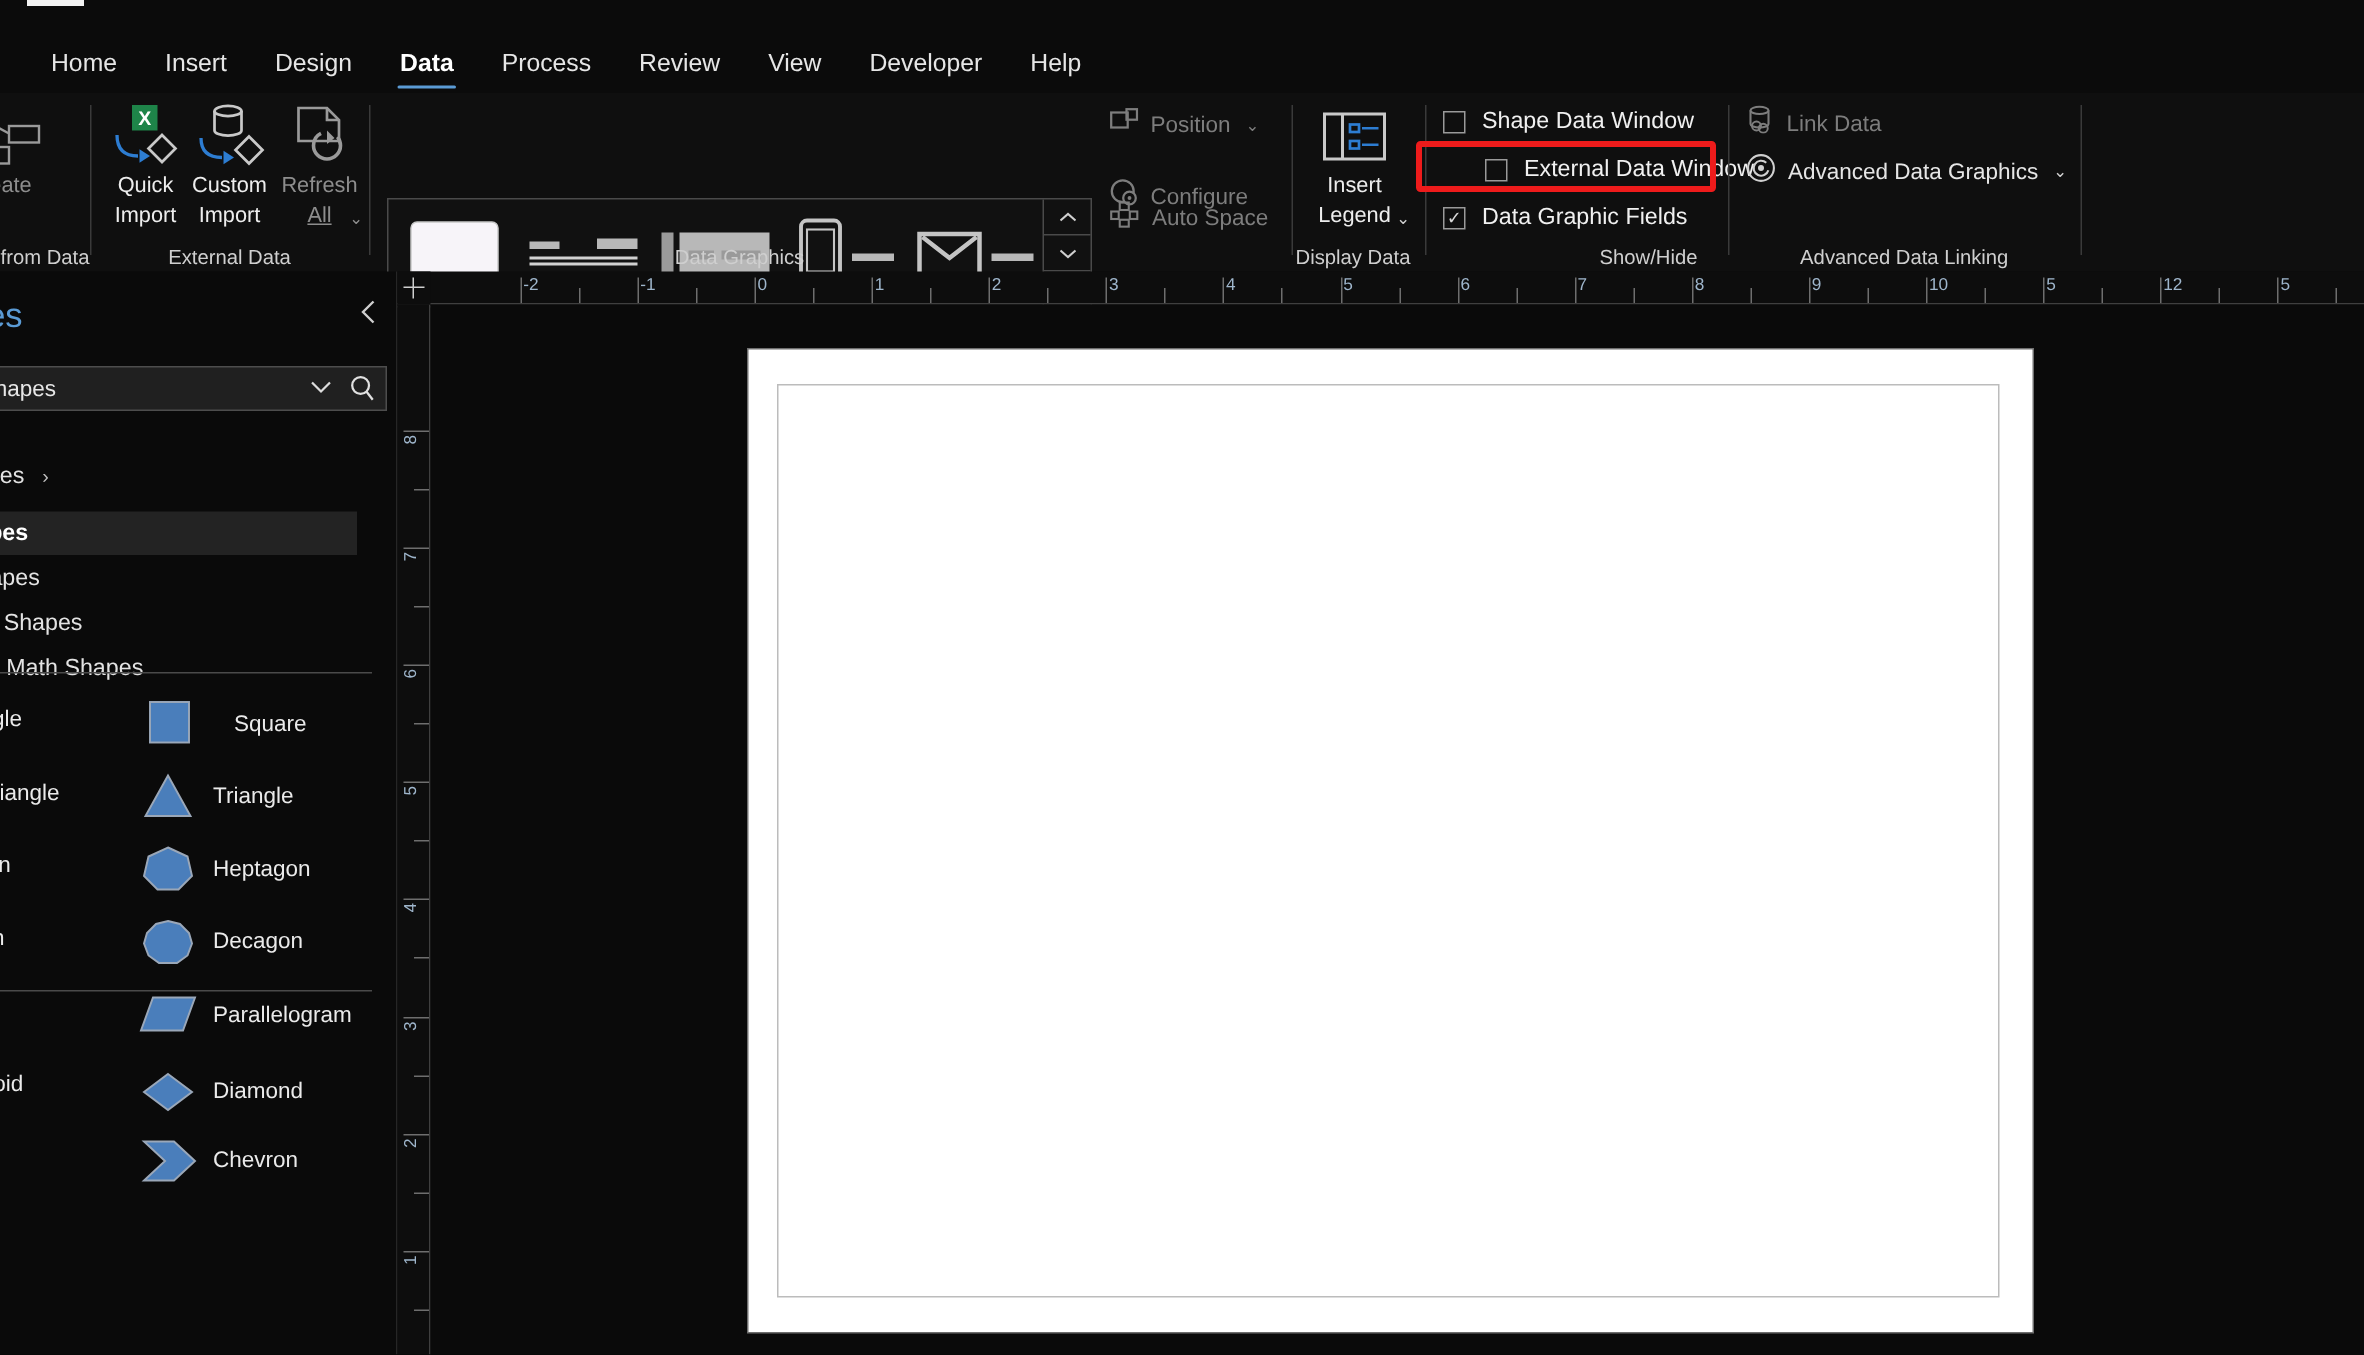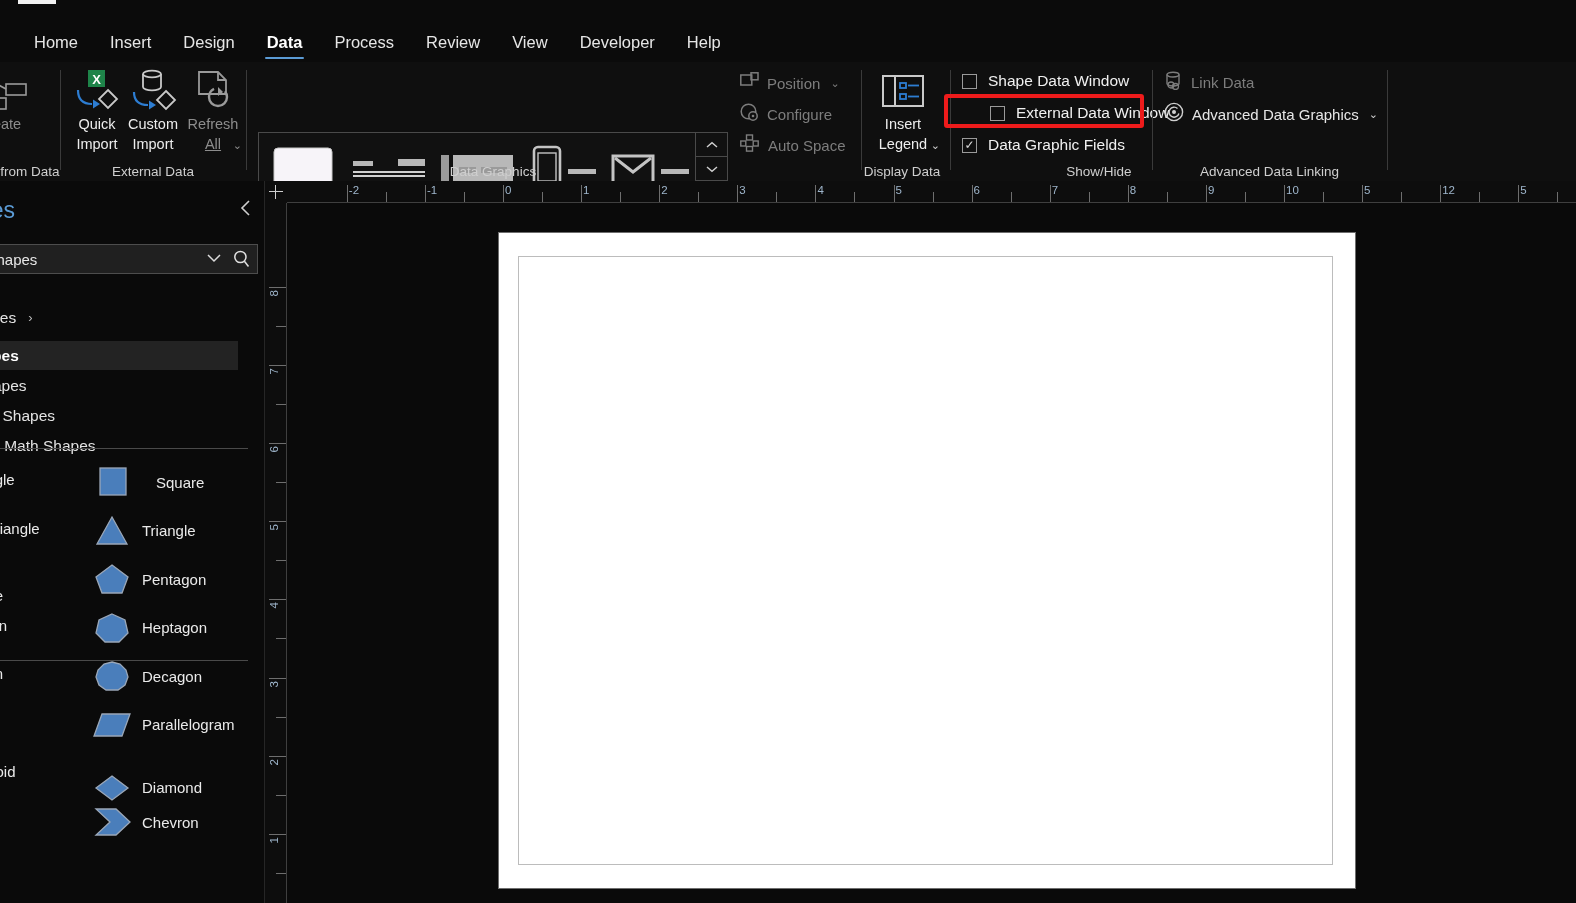--- a/index.html
+++ b/index.html
@@ -282,21 +282,21 @@
       <span>
         <svg width="19" height="18" viewBox="0 0 19 18">
             <rect x="0.8" y="3" width="11" height="10" fill="none" stroke="#7d7d7d" stroke-width="1.5"></rect>
             <rect x="11" y="0.8" width="7" height="7" fill="none" stroke="#7d7d7d" stroke-width="1.5"></rect>
           </svg>
       </span>
       <span class="lbl">Position</span>
       <span class="chev">⌄</span>
     </div>
 
-    <div class="smallbtn dim" style="left:740px; top:39px;">
+    <div class="smallbtn dim" style="left:740px; top:56px;">
       <span>
         <svg width="19" height="19" viewBox="0 0 19 19">
             <circle cx="8.5" cy="8.5" r="7.3" fill="none" stroke="#7d7d7d" stroke-width="1.5"></circle>
             <circle cx="13" cy="13" r="4.2" fill="#0f0f0f" stroke="#7d7d7d" stroke-width="1.5"></circle>
             <circle cx="13" cy="13" r="1.3" fill="#7d7d7d"></circle>
           </svg>
       </span>
       <span class="lbl">Configure</span>
     </div>
 
@@ -436,32 +436,20 @@
           </div>
           <div class="scell c2" style="top: 2px;">
             <span class="shp"><svg width="40" height="32" viewBox="0 0 40 32">
                 <polygon points="20,2 35,29 5,29" fill="#4a7ebb" stroke="#9aa7b8" stroke-width="1.3"></polygon>
               </svg></span>
             <span class="nm">Triangle</span>
           </div>
         </div>
         <div class="srow">
           <div class="scell c1" style="top: 6px;">
-            <span class="nm" style="white-space: pre;">otated
-riangle</span>
-          </div>
-          <div class="scell c2" style="top: 2px;">
-            <span class="shp"><svg width="40" height="32" viewBox="0 0 40 32">
-                <polygon points="20,2 36,14 30,30 10,30 4,14" fill="#4a7ebb" stroke="#9aa7b8" stroke-width="1.3"></polygon>
-              </svg></span>
-            <span class="nm">Pentagon</span>
-          </div>
-        </div>
-        <div class="srow">
-          <div class="scell c1" style="top: 6px;">
             <span class="nm" style="white-space: pre;">exagon</span>
           </div>
           <div class="scell c2" style="top: 2px;">
             <span class="shp"><svg width="40" height="32" viewBox="0 0 40 32">
                 <polygon points="20,2 33,8 36,21 27,30 13,30 4,21 7,8" fill="#4a7ebb" stroke="#9aa7b8" stroke-width="1.3"></polygon>
               </svg></span>
             <span class="nm">Heptagon</span>
           </div>
         </div>
         <div class="srow">
@@ -480,21 +468,21 @@
             <span class="shp"><svg width="40" height="32" viewBox="0 0 40 32">
                 <polygon points="10,5 38,5 30,27 2,27" fill="#4a7ebb" stroke="#9aa7b8" stroke-width="1.3"></polygon>
               </svg></span>
             <span class="nm">Parallelogram</span>
           </div>
         </div>
         <div class="srow">
           <div class="scell c1" style="top: 6px;">
             <span class="nm" style="white-space: pre;">rapezoid</span>
           </div>
-          <div class="scell c2" style="top: 16px; text-align: center;">
+          <div class="scell c2" style="top: 5px; text-align: center;">
             <span class="shp"><svg width="40" height="32" viewBox="0 0 40 32">
                 <polygon points="20,4 36,16 20,28 4,16" fill="#4a7ebb" stroke="#9aa7b8" stroke-width="1.3"></polygon>
               </svg></span>
             <span class="nm">Diamond</span>
           </div>
         </div>
         <div class="srow">
           <div class="scell c2" style="top: 2px;">
             <span class="shp"><svg width="40" height="32" viewBox="0 0 40 32">
                 <polygon points="4,3 24,3 38,16 24,29 4,29 18,16" fill="#4a7ebb" stroke="#9aa7b8" stroke-width="1.3"></polygon>

